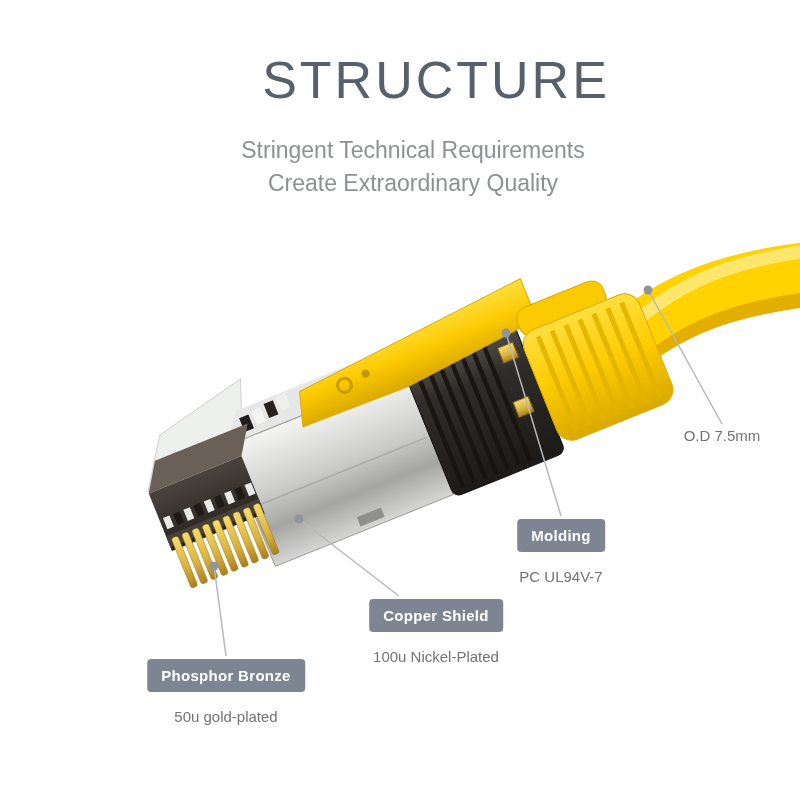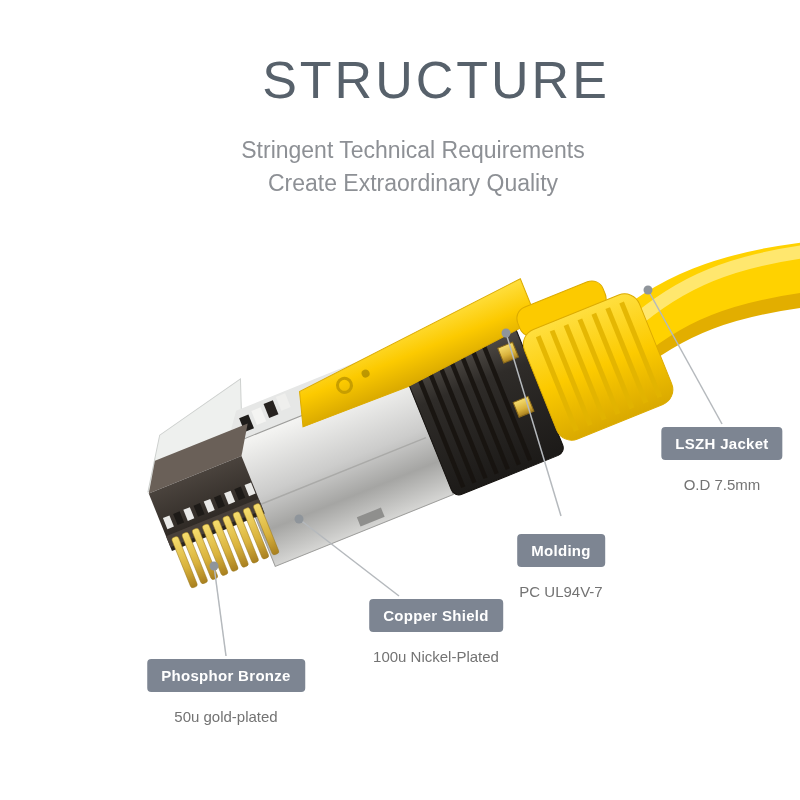--- a/index.html
+++ b/index.html
@@ -60,21 +60,21 @@
     padding: 8px 14px;
     border-radius: 4px;
     white-space: nowrap;
   }
   .detail {
     font-size: 15px;
     color: #737373;
     white-space: nowrap;
   }
   .callout-lszh     { left: 722px; top: 427px; }
-  .callout-molding  { left: 561px; top: 519px; margin-top: 15px; }
+  .callout-molding  { left: 561px; top: 519px; }
   .callout-copper   { left: 400px; top: 599px; margin-left: 36px; }
   .callout-phosphor { left: 226px; top: 659px; }
 </style>
 </head>
 <body>
 
 <div class="stage">
 
   <div class="title">STRUCTURE</div>
   <div class="subtitle">
@@ -201,21 +201,20 @@
     </g>
     <g fill="#8f959b">
       <circle cx="648" cy="290" r="4.5"></circle>
       <circle cx="506" cy="333" r="4.5"></circle>
       <circle cx="299" cy="519" r="4.5"></circle>
       <circle cx="214" cy="566" r="4.5"></circle>
     </g>
   </svg>
 
   <div class="callout callout-lszh">
-    <div class="badge">LSZH Jacket</div>
     <div class="detail">O.D 7.5mm</div>
   </div>
 
   <div class="callout callout-molding">
     <div class="badge">Molding</div>
     <div class="detail">PC UL94V-7</div>
   </div>
 
   <div class="callout callout-copper">
     <div class="badge">Copper Shield</div>

